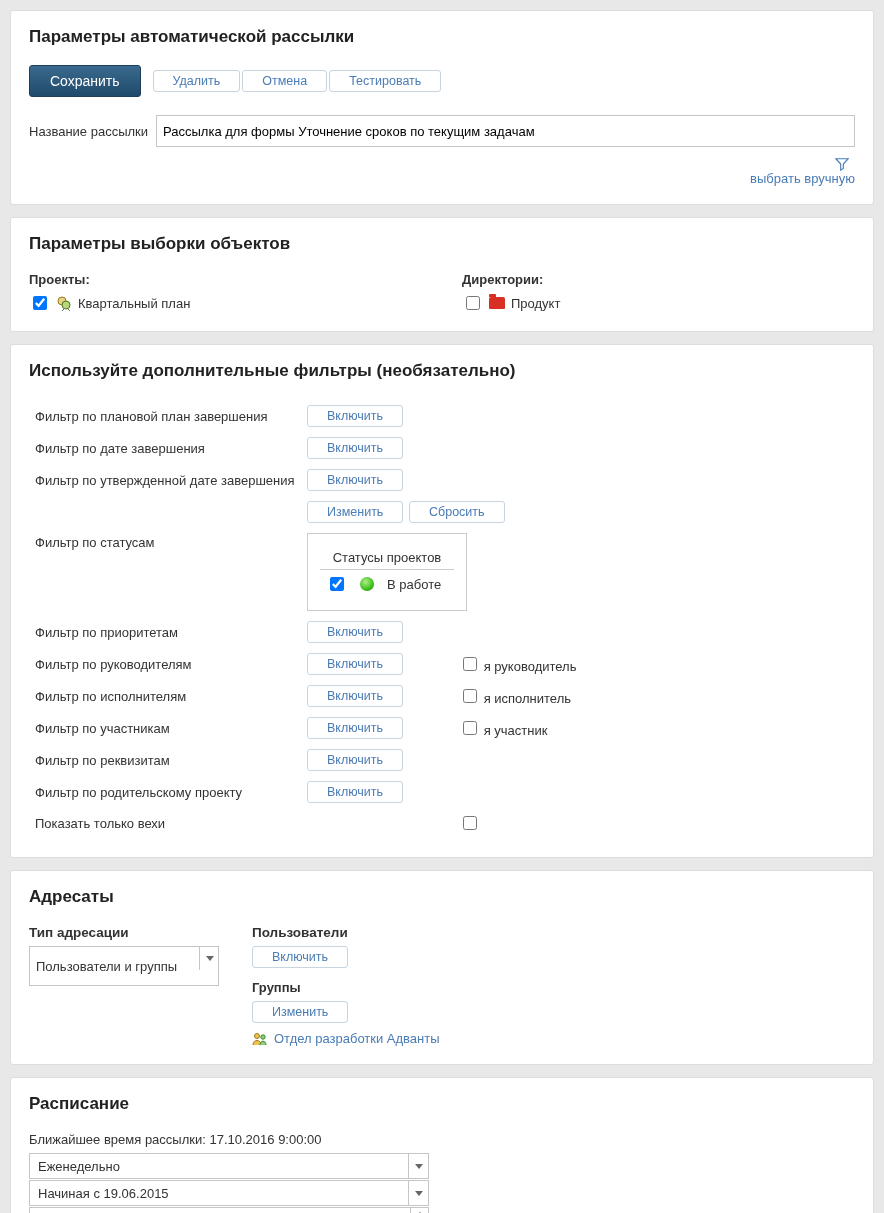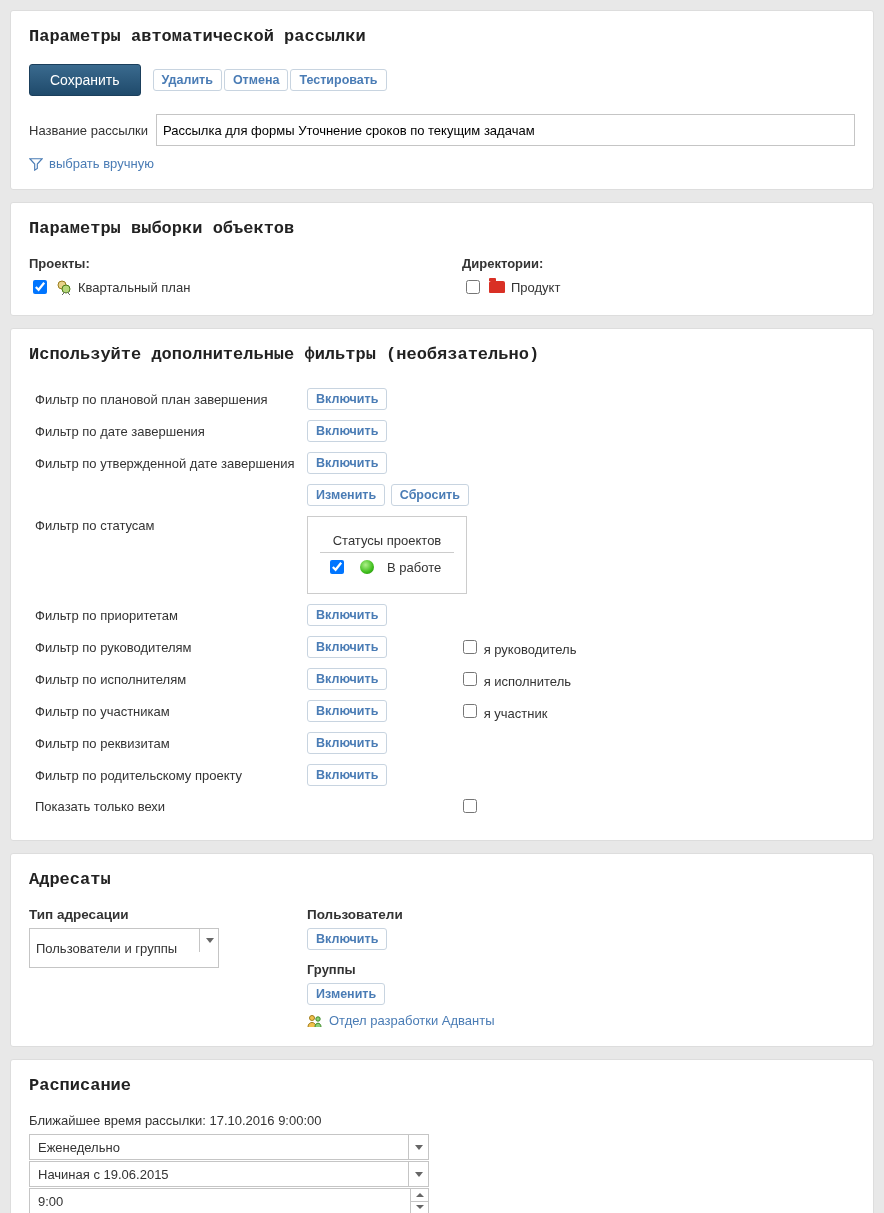--- a/index.html
+++ b/index.html
@@ -17,59 +17,57 @@
     border: 1px solid #ddd;
     border-radius: 3px;
     margin-bottom: 12px;
     padding: 16px 18px 18px 18px;
   }
   h2 {
     font-size: 17px;
     font-weight: bold;
     margin: 0 0 18px 0;
     color: #222;
-    font-family: Liberation Mono, monospace;
   }
   .btn-primary {
     background: linear-gradient(#3a6a8e, #1f4a6b);
     border: 1px solid #1b3f5c;
     color: #fff;
     font-size: 14px;
     padding: 7px 20px;
     border-radius: 3px;
     cursor: pointer;
     margin-right: 12px;
   }
   .btn-link {
     background: #fff;
     border: 1px solid #c8d4e0;
     color: #4a7cb5;
     font-size: 12.5px;
-    padding: 3px 8px;
+    padding: 3px 19px;
     border-radius: 3px;
     cursor: pointer;
     margin-right: 2px;
-    font-weight: bold;
   }
   .toolbar-row { display: flex; align-items: center; margin-bottom: 18px; }
   .label-cell { font-size: 13px; color: #333; padding-right: 8px; white-space: nowrap;}
   .input-text {
     width: 100%;
     border: 1px solid #c5c5c5;
     padding: 4px 6px;
     font-size: 13px;
     height: 32px;
   }
   .name-row { display: flex; align-items: center; margin-bottom: 10px; }
   .link { color: #4a7cb5; cursor: pointer; font-size: 13px; }
   .funnel-icon {
     display: inline-block; width: 14px; height: 14px; margin-right: 6px;
     vertical-align: middle;
   }
-  .manual-row { display: flex; align-items: flex-end; }
+  .manual-row { display: flex; align-items: flex-end; flex-direction: column; }
   .columns { display: flex; gap: 40px; }
   .col { flex: 1; }
   .bold-label { font-weight: bold; font-size: 13px; margin-bottom: 6px; }
   .item-row { display: flex; align-items: center; gap: 6px; font-size: 13px; }
   .folder-icon {
     display: inline-block; width: 16px; height: 12px;
     background: #d93025; border-radius: 2px 2px 1px 1px;
     position: relative;
   }
   .folder-icon::before {
@@ -87,21 +85,21 @@
   .status-box {
     border: 1px solid #ccc; padding: 12px; width: 160px; font-size: 13px;
   }
   .status-header { padding: 4px 8px; border-bottom: 1px solid #ccc; text-align: center; background:#fff; }
   .status-item { padding: 4px 6px; display: flex; align-items: center; gap: 13px; }
   .green-ball {
     display:inline-block; width:14px; height:14px; border-radius:50%;
     background: radial-gradient(circle at 40% 35%, #aef08a, #3ebd1b 60%, #1b7a07);
   }
   .checkbox { width: 14px; height: 14px; }
-  .addressees-row { display: flex; gap: 88px; margin-top: 0; }
+  .addressees-row { display: flex; gap: 33px; margin-top: 0; }
   .select-input {
     width: 190px; height: 40px; border: 1px solid #c5c5c5; padding: 2px 22px 2px 6px;
     font-size: 13px; background: #fff; position: relative; display:flex; align-items:center;
   }
   .select-wrap { position: relative; display:inline-block;}
   .select-caret {
     position:absolute; right:0; top:0; width:20px; height:24px;
     border-left:1px solid #c5c5c5; display:flex; align-items:center; justify-content:center;
     pointer-events:none;
   }

